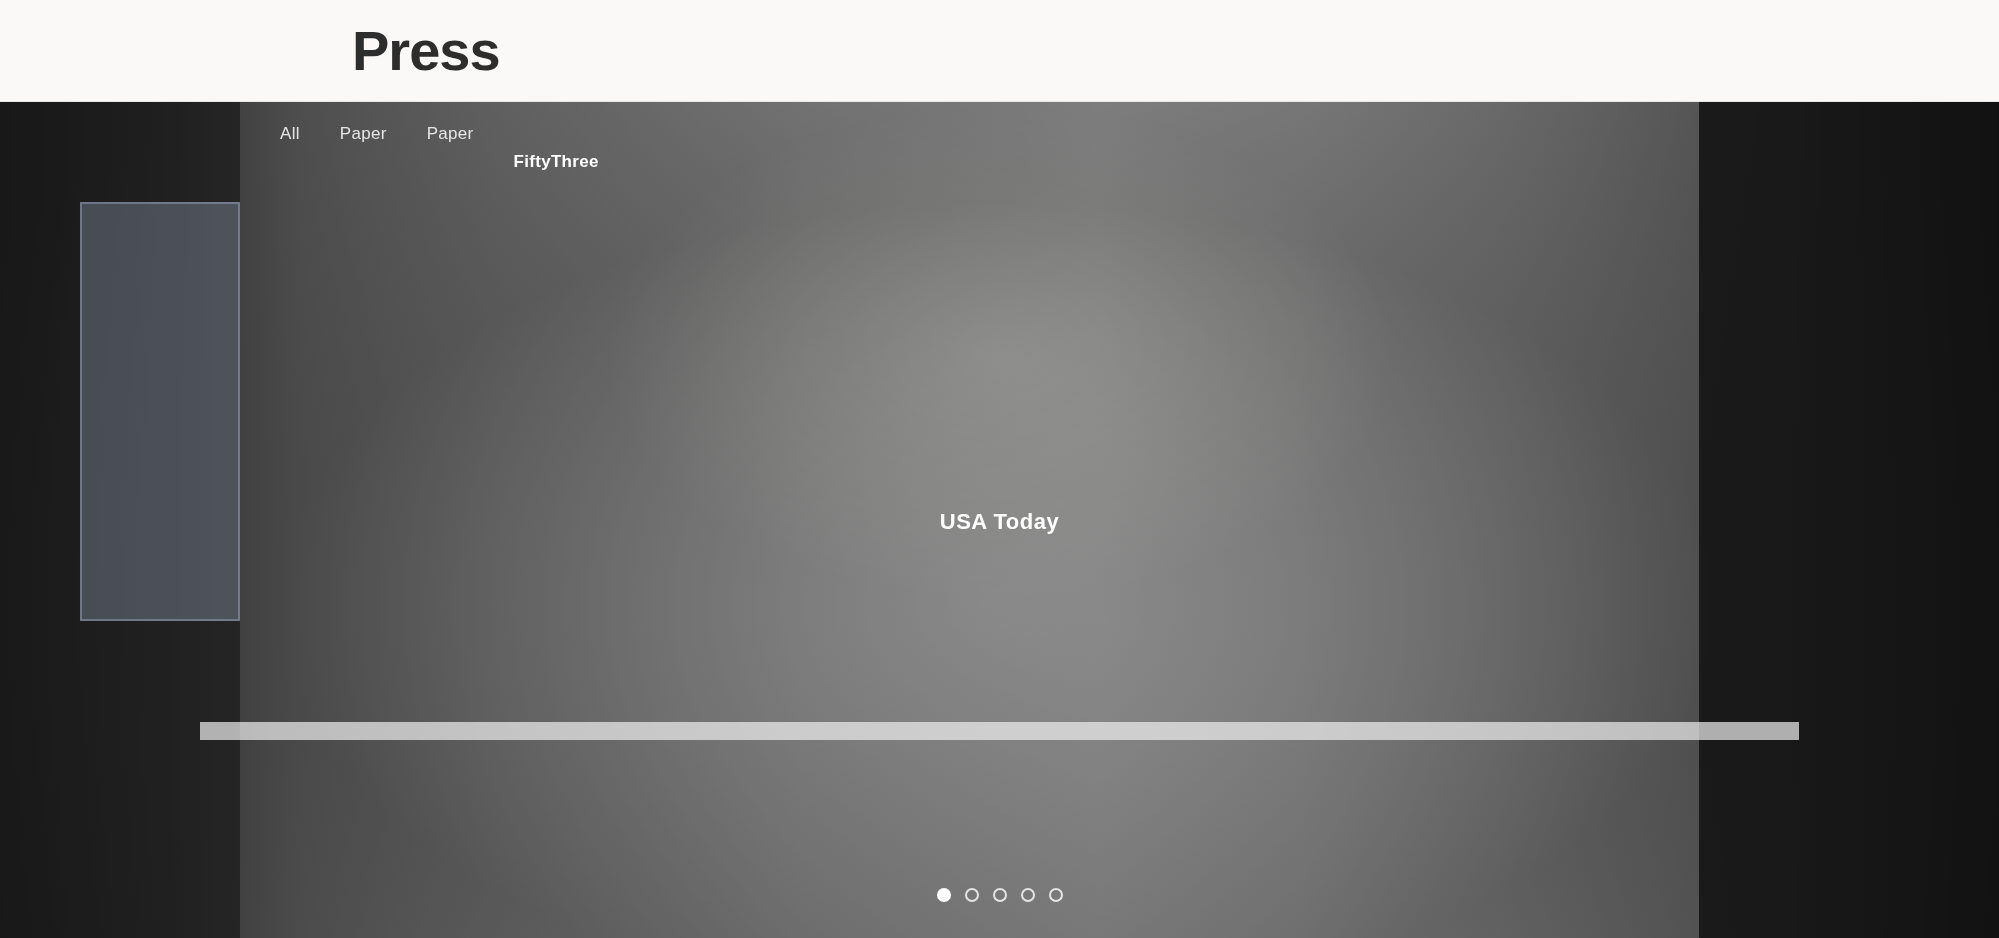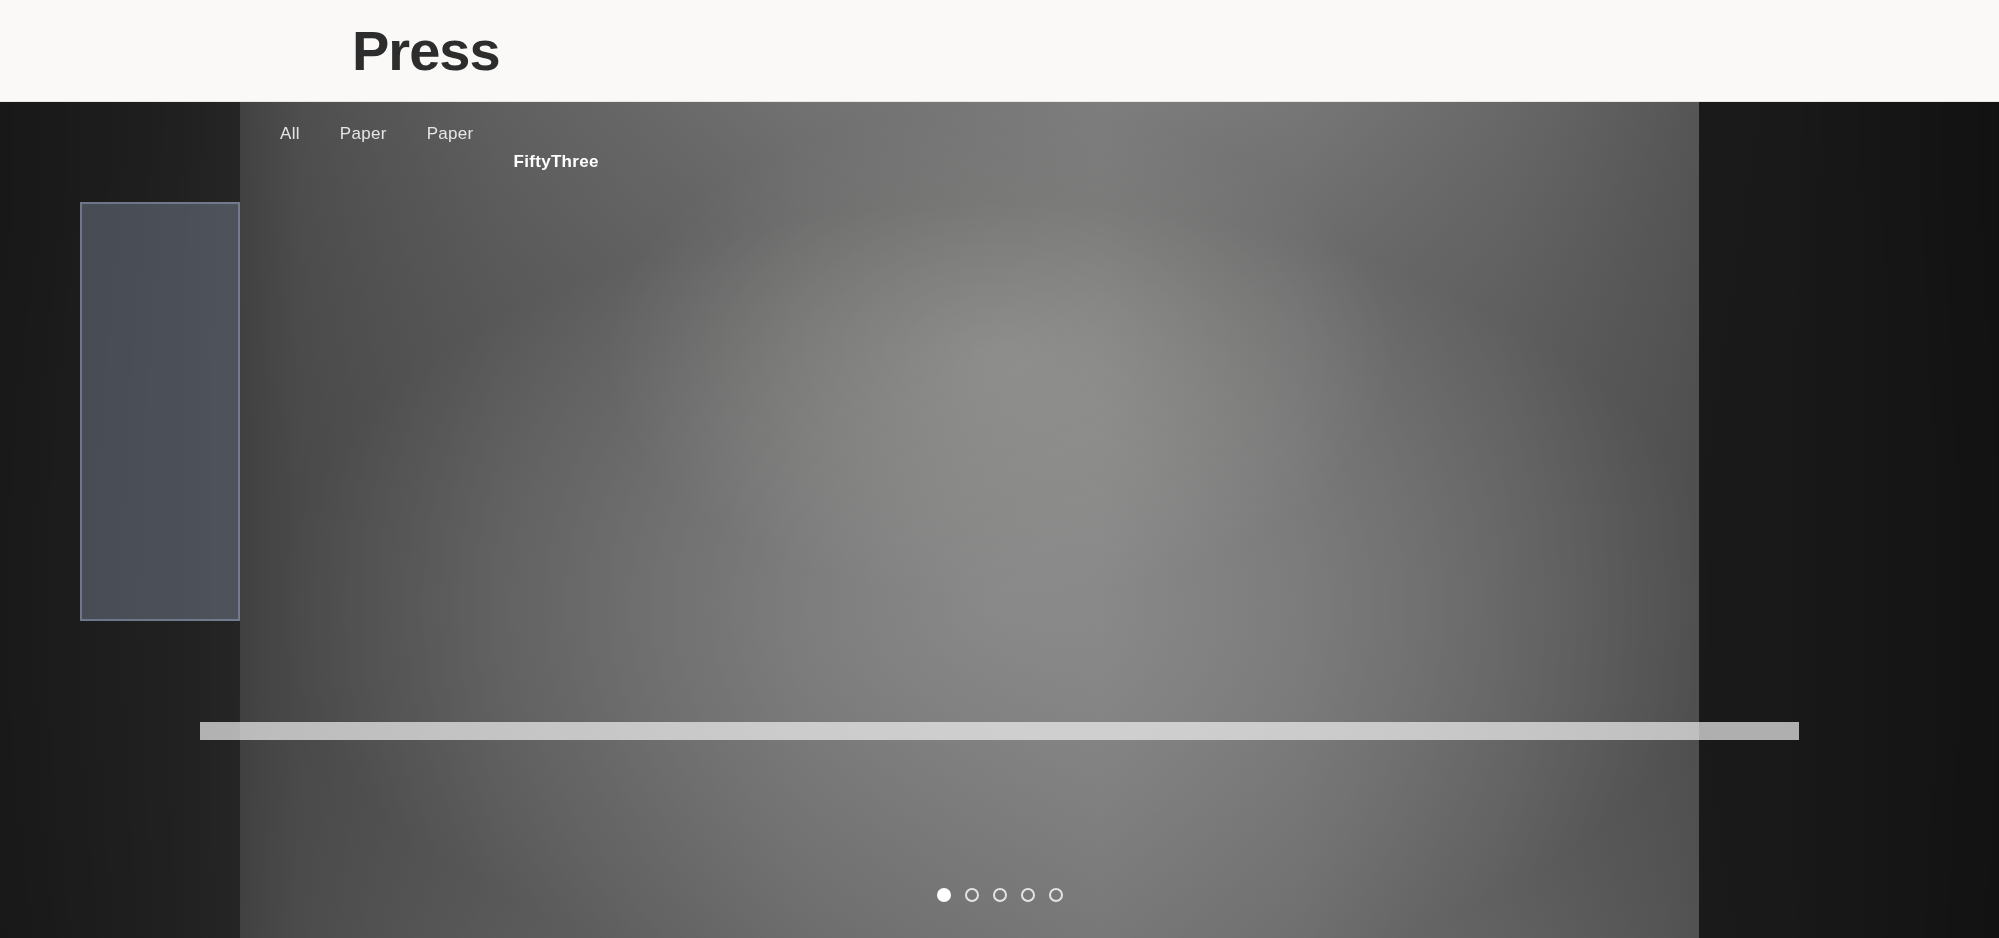--- a/index.html
+++ b/index.html
@@ -238,20 +238,21 @@
   <div class="counter-bar"></div>
 
   <nav class="nav-tabs">
     <a class="nav-tab">All</a>
     <a class="nav-tab">Paper</a>
     <a class="nav-tab">Paper</a>
     <a class="nav-tab active">FiftyThree</a>
   </nav>
 
   <div class="hero-content">
+    <div class="hero-source">USA Today</div>
   </div>
 
   <div class="dots">
     <div class="dot active"></div>
     <div class="dot inactive"></div>
     <div class="dot inactive"></div>
     <div class="dot inactive"></div>
     <div class="dot inactive"></div>
   </div>
 

